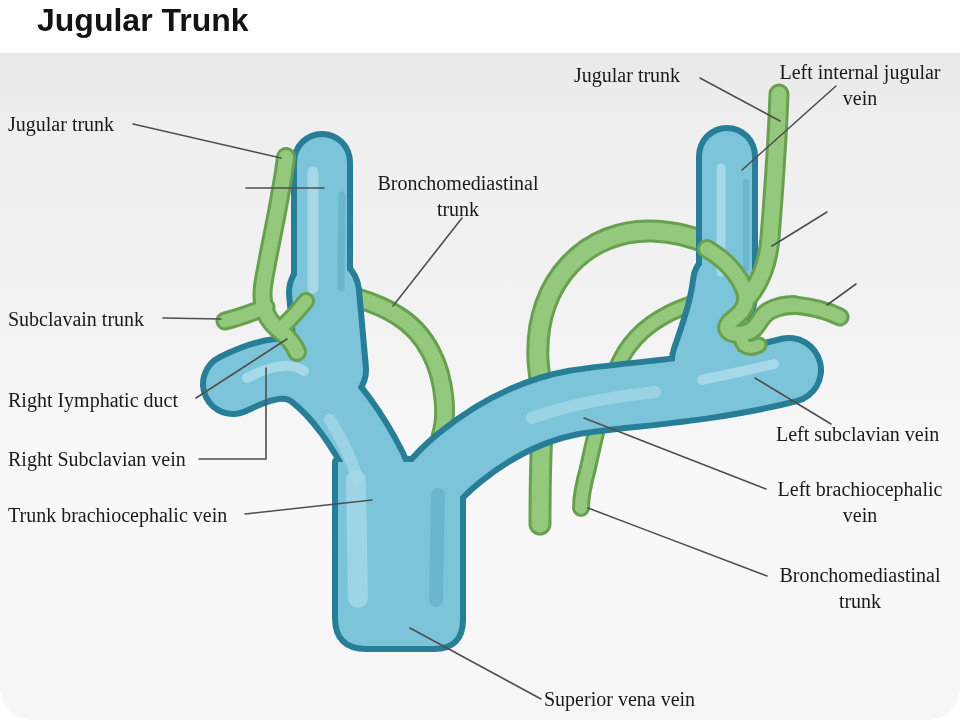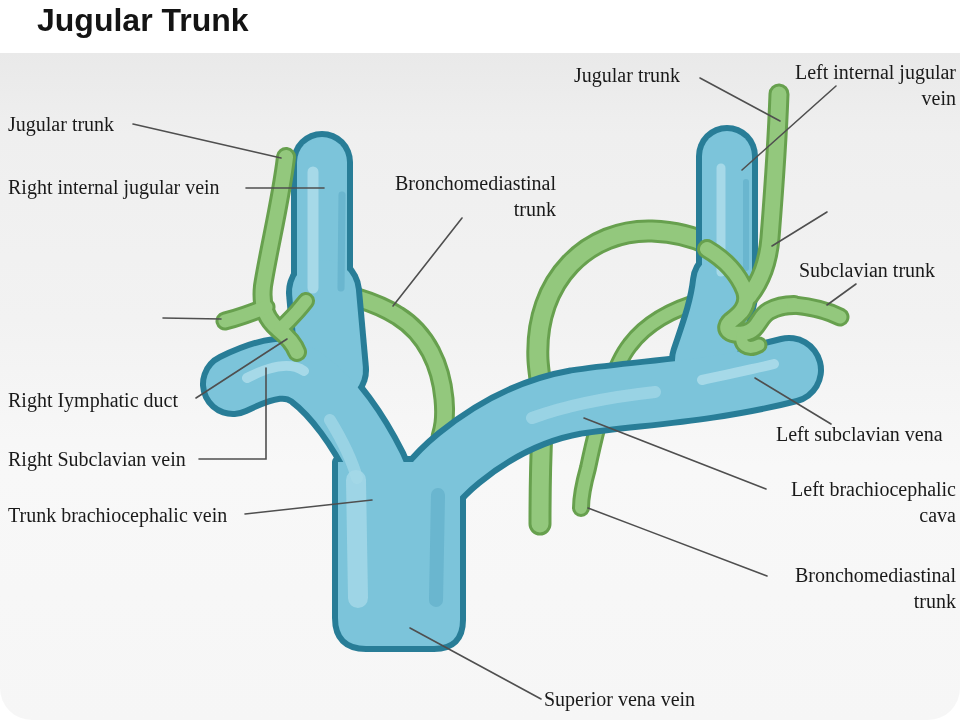--- a/index.html
+++ b/index.html
@@ -5,21 +5,21 @@
   html,body{margin:0;padding:0;background:#ffffff;}
   #stage{position:relative;width:960px;height:720px;overflow:hidden;
          font-family:"Liberation Serif", serif;border-radius:32px;}
   #header{position:absolute;left:0;top:0;width:960px;height:53px;background:#ffffff;}
   #page-title{position:absolute;left:37px;top:2px;font-family:"Liberation Sans",sans-serif;
          font-weight:bold;font-size:32px;color:#141414;letter-spacing:0px;}
   #canvas{position:absolute;left:0;top:53px;width:960px;height:667px;
          background:linear-gradient(180deg,#e9e9e9 0%,#efefef 12%,#f2f2f2 40%,#f8f8f8 62%,#f6f6f6 100%);}
   #diagram-svg{position:absolute;left:0;top:0;}
   .lbl{position:absolute;font-size:20px;line-height:26px;color:#1a1a1a;white-space:nowrap;}
-  .lbl.multi{white-space:normal;text-align:right;}
+  .lbl.multi{white-space:normal;text-align:center;}
 </style>
 </head>
 <body>
 
 <div id="stage">
   <div id="header">
     <div id="page-title">Jugular Trunk</div>
   </div>
 
   <div id="canvas">
@@ -105,25 +105,24 @@
         <line x1="856" y1="284" x2="827" y2="305"></line>
         <line x1="831" y1="424" x2="755" y2="378"></line>
         <line x1="766" y1="489" x2="584" y2="418"></line>
         <line x1="767" y1="576" x2="588" y2="508"></line>
         <line x1="541" y1="699" x2="410" y2="628"></line>
       </g>
     </svg>
   </div>
 
   <div class="lbl" style="left:8px;top:111px">Jugular trunk</div>
-  <div class="lbl" style="left:8px;top:174px">Right internal jugular vein</div>
+  <div class="lbl" style="left:8px;top:306px">Subclavain trunk</div>
   <div class="lbl" style="left:8px;top:387px">Right Iymphatic duct</div>
   <div class="lbl" style="left:8px;top:446px">Right Subclavian vein</div>
   <div class="lbl" style="left:8px;top:502px">Trunk brachiocephalic vein</div>
   <div class="lbl multi" style="left:360px;top:170px;width:196px">Bronchomediastinal trunk</div>
   <div class="lbl" style="left:574px;top:62px">Jugular trunk</div>
   <div class="lbl multi" style="left:764px;top:59px;width:192px">Left internal jugular vein</div>
-  <div class="lbl" style="left:799px;top:257px">Subclavian trunk</div>
-  <div class="lbl" style="left:776px;top:421px">Left subclavian vena</div>
-  <div class="lbl multi" style="left:764px;top:476px;width:192px">Left brachiocephalic cava</div>
+  <div class="lbl" style="left:776px;top:421px">Left subclavian vein</div>
+  <div class="lbl multi" style="left:764px;top:476px;width:192px">Left brachiocephalic vein</div>
   <div class="lbl multi" style="left:764px;top:562px;width:192px">Bronchomediastinal trunk</div>
   <div class="lbl" style="left:544px;top:686px">Superior vena vein</div>
 </div>
 
 </body></html>

